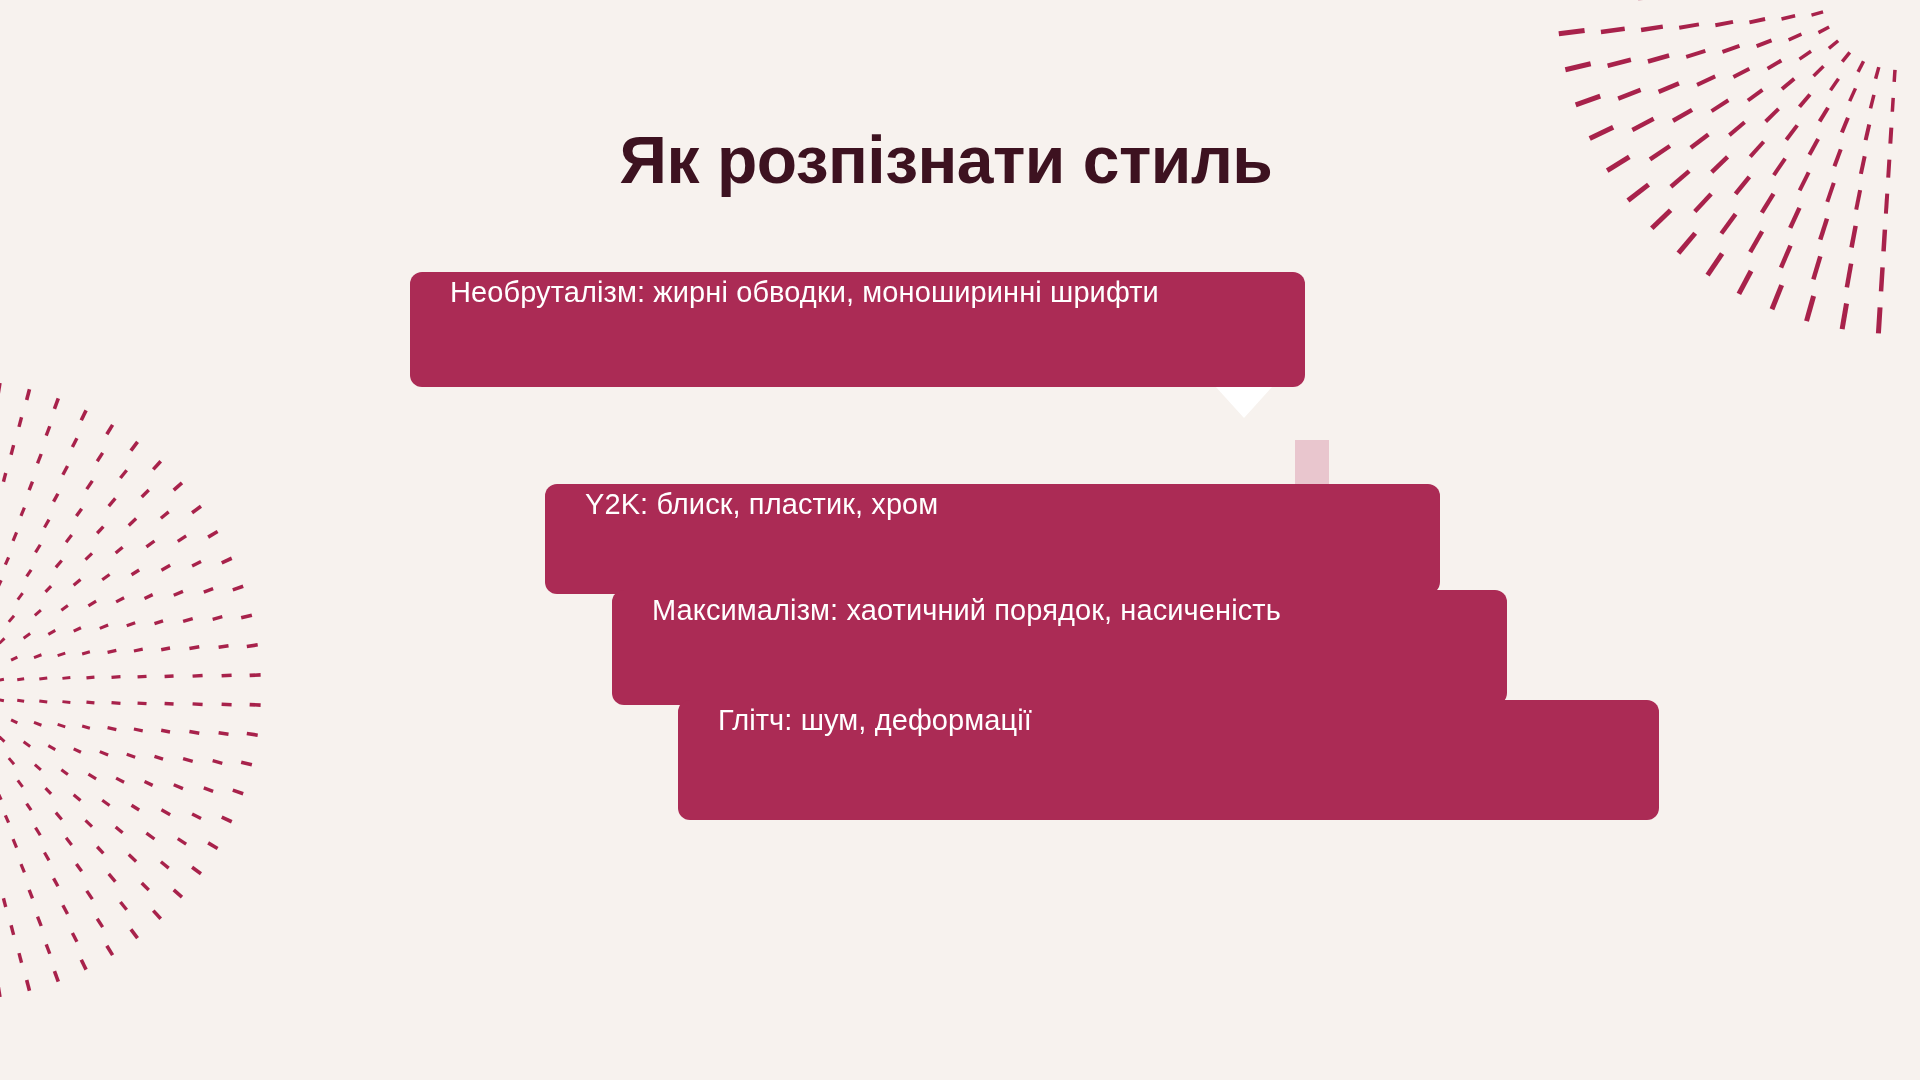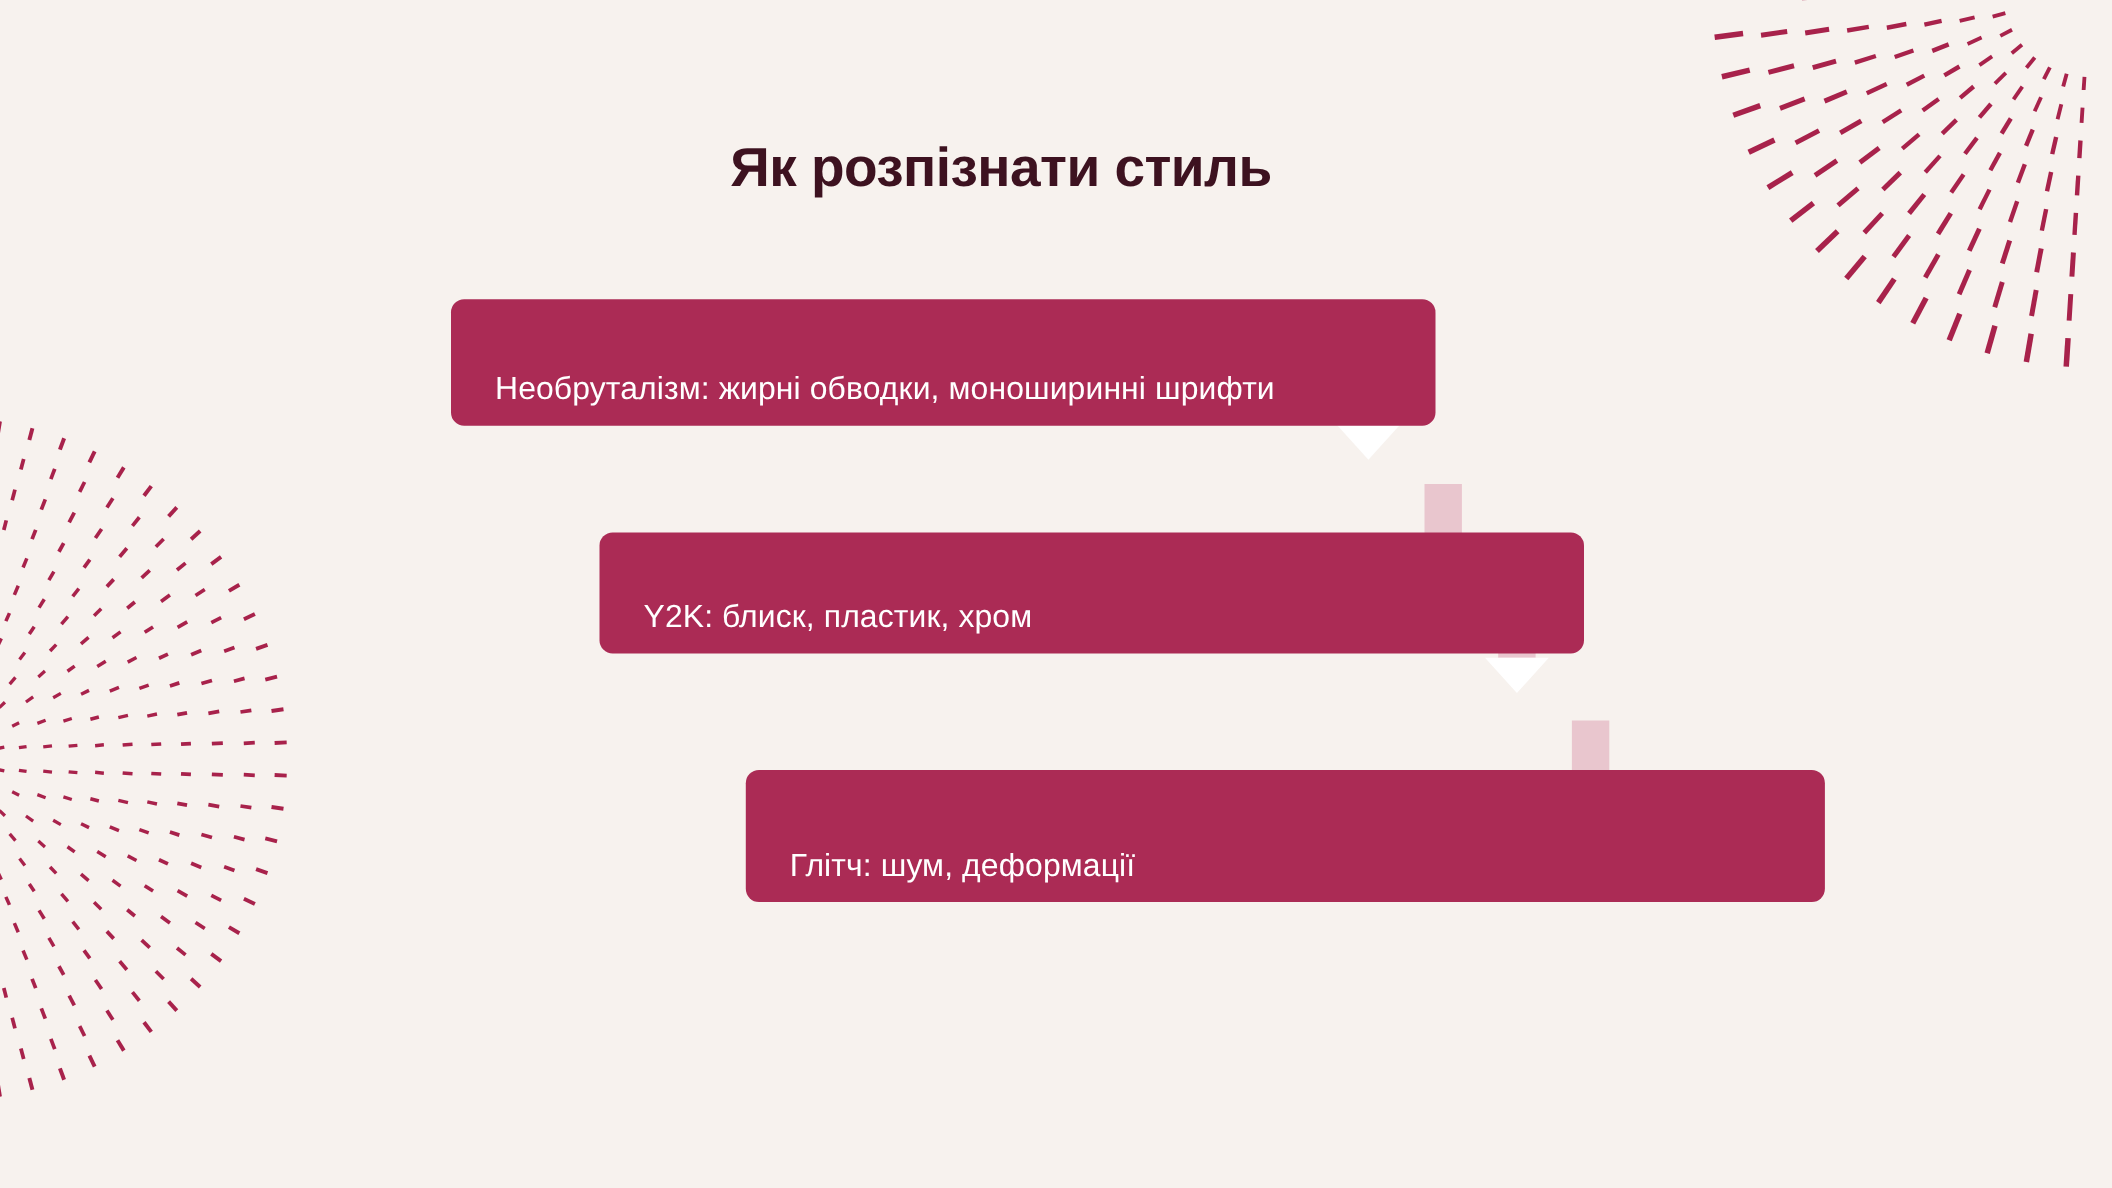--- a/index.html
+++ b/index.html
@@ -40,45 +40,46 @@
     height: 620px;
   }
 
   
   #page-title {
     position: absolute;
     top: 125px;
     left: 0;
     width: 1820px;
     text-align: center;
-    font-size: 50px;
+    font-size: 66px;
     font-weight: 700;
     letter-spacing: -0.5px;
     color: #3d1220;
     line-height: 1.08;
     white-space: nowrap;
+    padding-left: 36px;
   }
 
   
   #cascade {
     position: absolute;
     top: 272px;
     left: 0;
     width: 1920px;
     height: 700px;
   }
 
   .step {
     position: absolute;
     background: #ab2b55;
     border-radius: 12px;
     box-sizing: border-box;
     display: flex;
-    align-items: flex-end;
-    padding: 12px 40px;
+    align-items: flex-start;
+    padding: 0 40px;
   }
   .step-label {
     color: #ffffff;
     font-size: 29px;
     line-height: 1.42;
     font-weight: 400;
     letter-spacing: 0.1px;
   }
 
   
@@ -710,19 +711,22 @@
 
     <div class="step" id="step-0" style="left: 410px; top: 0px; width: 895px; height: 115px;">
       <span class="step-label" style="max-width: 760px;">Необруталізм: жирні обводки, моноширинні шрифти</span>
     </div>
 
 
     <div class="step" id="step-2" style="left: 545px; top: 212px; width: 895px; height: 110px;">
       <span class="step-label" style="max-width: 820px;">Y2K: блиск, пластик, хром</span>
     </div>
 
+    <div class="step" id="step-3" style="left: 612px; top: 318px; width: 895px; height: 115px;">
+      <span class="step-label" style="max-width: 640px;">Максималізм: хаотичний порядок, насиченість</span>
+    </div>
 
     <div class="step" id="step-4" style="left: 678px; top: 428px; width: 981px; height: 120px;">
       <span class="step-label" style="max-width: 820px;">Глітч: шум, деформації</span>
     </div>
 
   </div>
 </div>
 
 </body></html>

